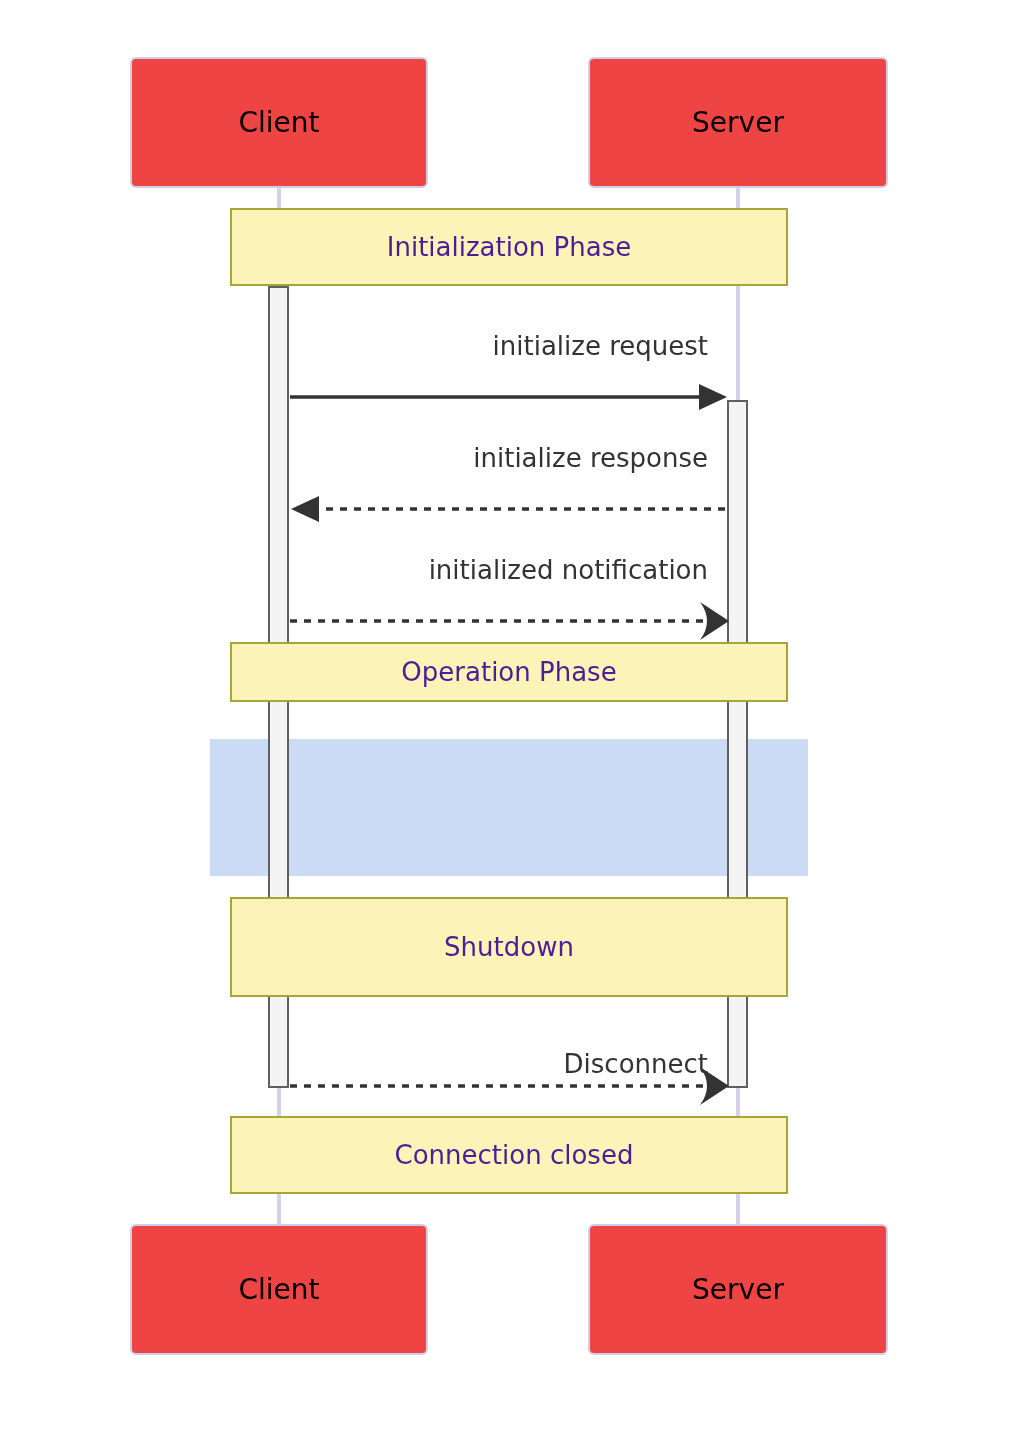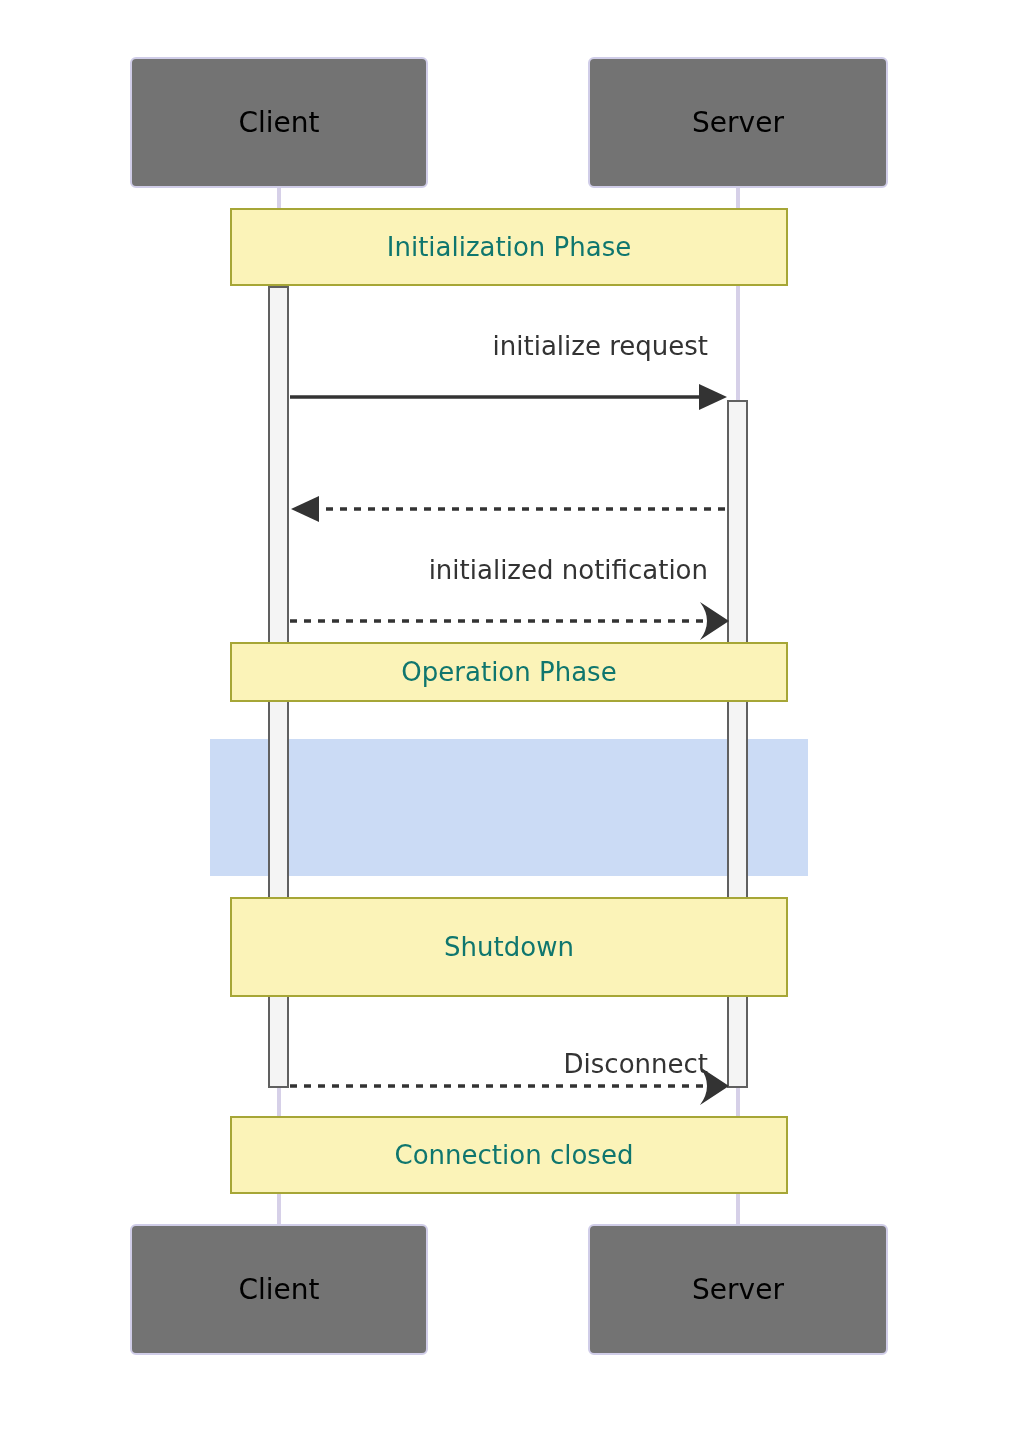--- a/index.html
+++ b/index.html
@@ -69,35 +69,35 @@
     position: absolute;
     left: 230px;
     width: 558px;
     background: #FBF3B8;
     border: 2px solid #A6A636;
     box-sizing: border-box;
     display: flex;
     align-items: center;
     justify-content: center;
     font-size: 26px;
-    color: #0f766e;
+    color: #4c1d95;
     white-space: nowrap;
   }
   #n1 { top: 208px; height: 78px; }
   #n2 { top: 642px; height: 60px; }
   #n3 { top: 780px; height: 78px; }
   #n4 { top: 897px; height: 100px; }
   #n5 { top: 1116px; height: 78px; padding-left: 10px; }
 
   
   .actor {
     position: absolute;
     width: 298px;
     height: 131px;
-    background: #737373;
+    background: #ef4444;
     border: 2px solid #D0CDE8;
     border-radius: 6px;
     box-sizing: border-box;
     display: flex;
     align-items: center;
     justify-content: center;
     font-size: 28px;
     color: #000000;
   }
   #actor-client-top    { left: 130px; top: 57px; }
@@ -135,20 +135,21 @@
       <path d="M700,602 L729,621 L700,640 Q714,621 700,602 Z" fill="#333333"></path>
     </g>
 
     <g>
       <line x1="290" y1="1086" x2="712" y2="1086" stroke="#333333" stroke-width="3.5" stroke-dasharray="7,7"></line>
       <path d="M700,1067 L729,1086 L700,1105 Q714,1086 700,1067 Z" fill="#333333"></path>
     </g>
   </svg>
 
   <div class="msg" id="m1">initialize request</div>
+  <div class="msg" id="m2">initialize response</div>
   <div class="msg" id="m3">initialized notification</div>
   <div class="msg" id="m4">Disconnect</div>
 
   <div class="note" id="n1">Initialization Phase</div>
   <div class="note" id="n2">Operation Phase</div>
   <div class="note" id="n4">Shutdown</div>
   <div class="note" id="n5">Connection closed</div>
 
   <div class="actor" id="actor-client-top">Client</div>
   <div class="actor" id="actor-server-top">Server</div>

